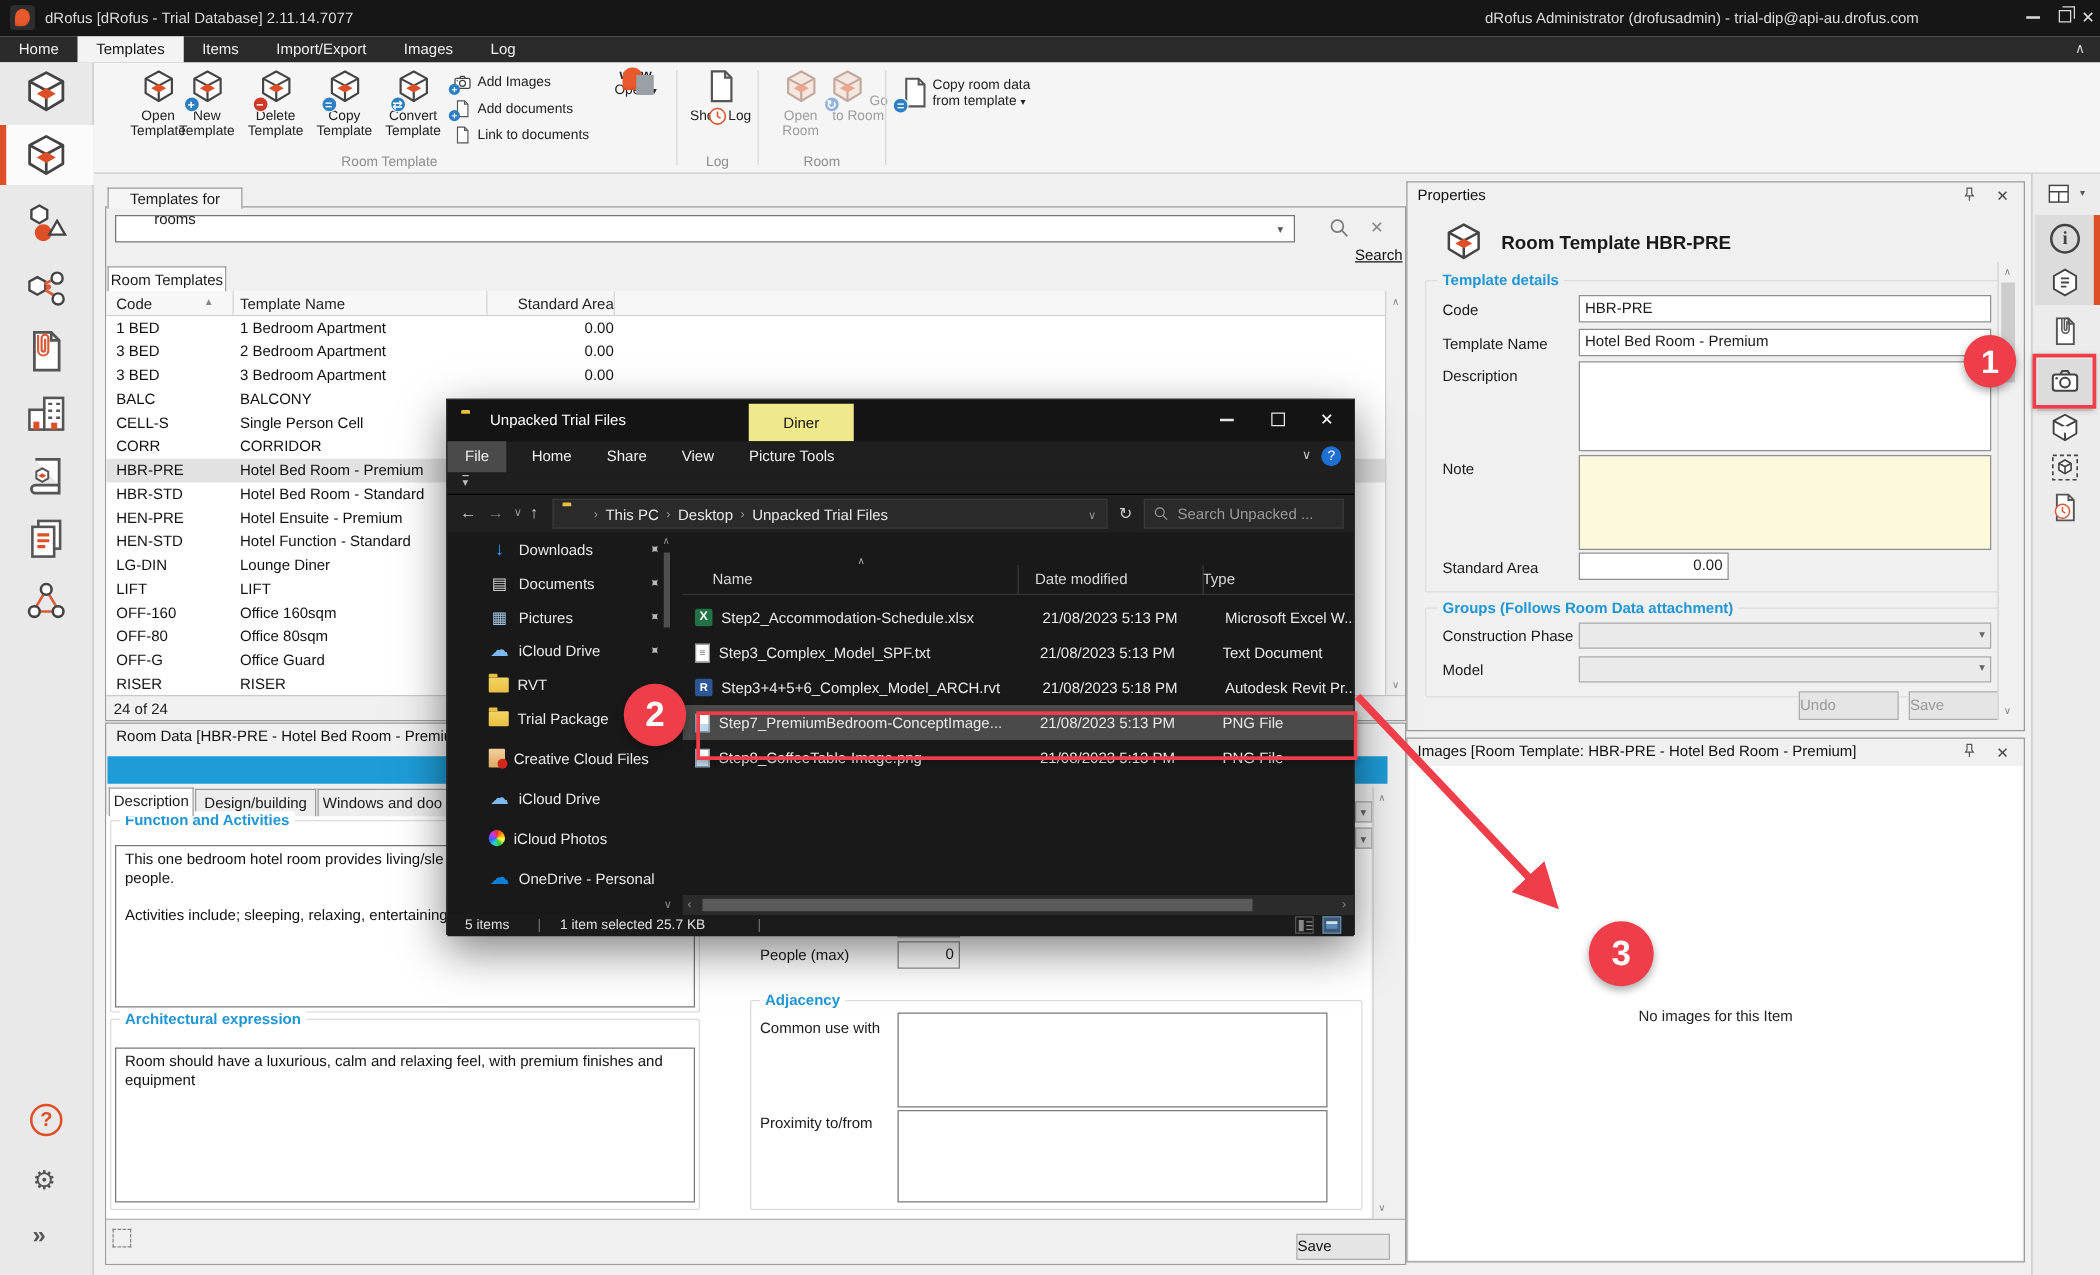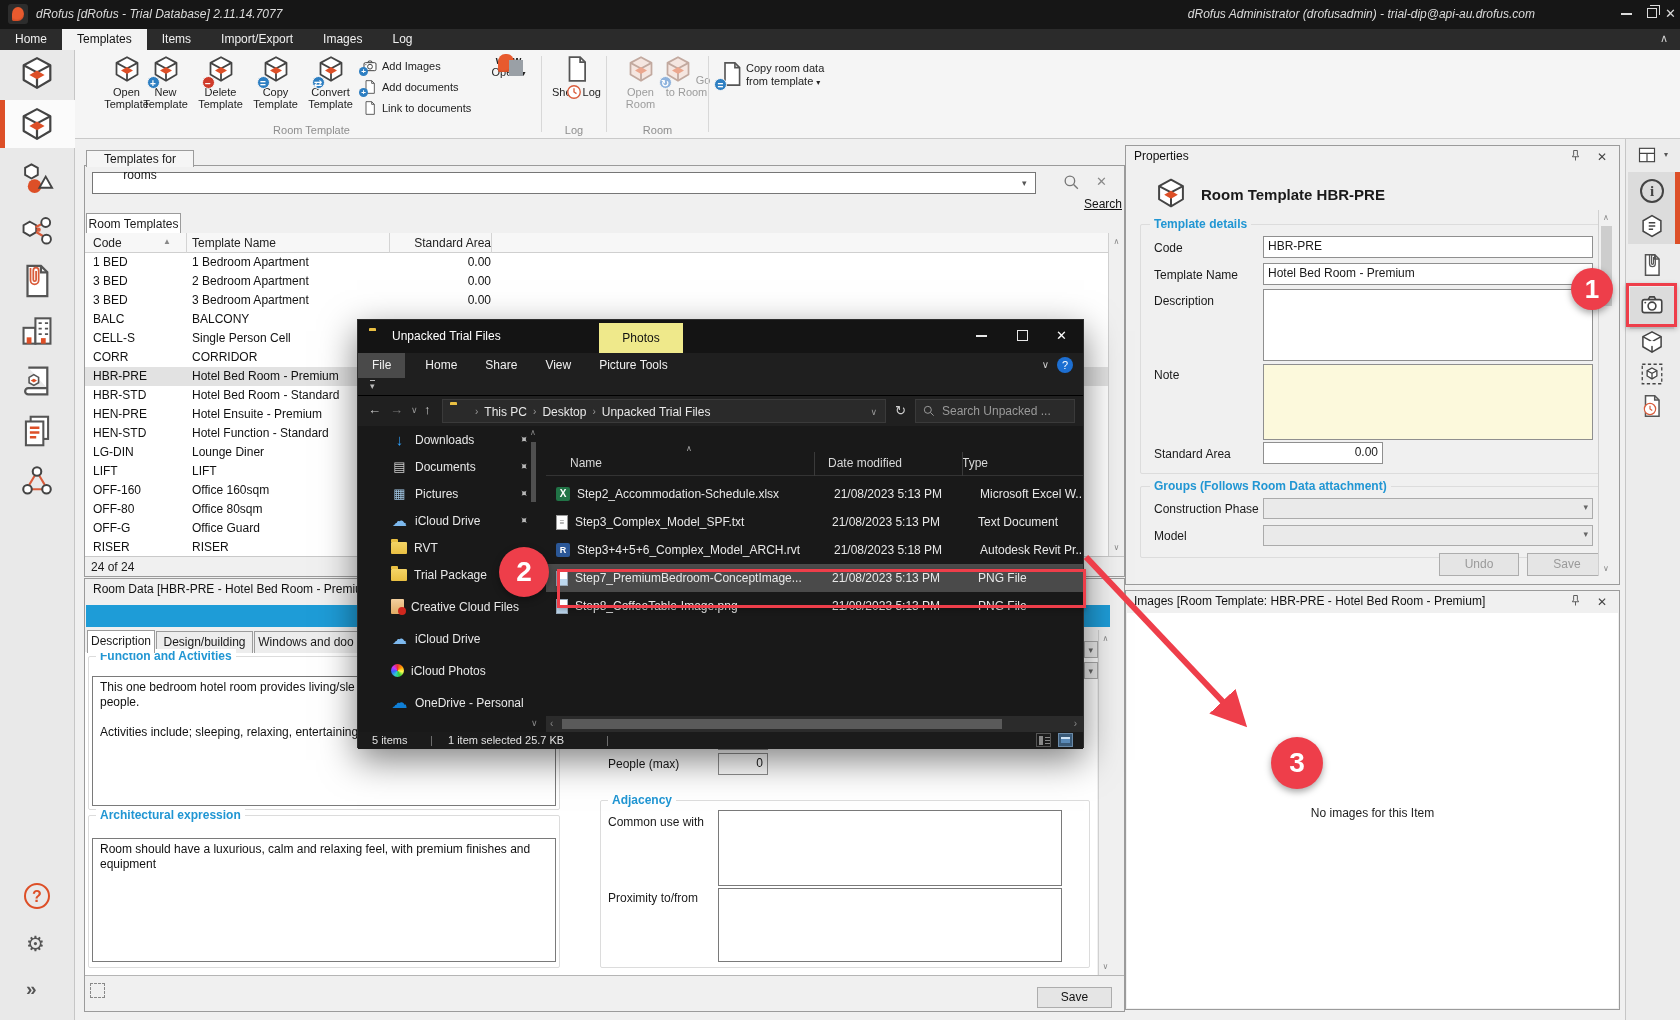--- a/index.html
+++ b/index.html
@@ -3,21 +3,21 @@
 <meta charset="utf-8">
 <style>
   html,body{margin:0;padding:0;background:#888;}
   *{box-sizing:border-box;}
   #screen{position:relative;width:1680px;height:1020px;background:#f0f0f0;overflow:hidden;
           font-family:"Liberation Sans","DejaVu Sans",sans-serif;font-size:12px;color:#1a1a1a;}
   .abs{position:absolute;}
   .nw{white-space:nowrap;}
 
   
-  #titlebar{position:absolute;left:0;top:0;width:1680px;height:29px;background:#161616;color:#dcdcdc;font-style:italic;}
+  #titlebar{position:absolute;left:0;top:0;width:1680px;height:29px;background:#161616;color:#dcdcdc;}
   #tabrow{position:absolute;left:0;top:29px;width:1680px;height:21px;background:#2b2b2b;display:flex;align-items:stretch;}
   .rtab{color:#f0f0f0;padding:0 15px;line-height:21px;font-size:12px;cursor:default;}
   .rtab.active{background:#f3f3f3;color:#111;}
   #ribbon{position:absolute;left:0;top:50px;width:1680px;height:89px;background:#f5f5f5;border-bottom:1px solid #c9c9c9;}
   .bigbtn{position:absolute;top:4px;width:53px;height:70px;text-align:center;font-size:11px;line-height:12px;color:#222;}
   .bigbtn .ic{position:relative;width:30px;height:30px;margin:2px auto 3px auto;}
   .badge{position:absolute;left:-4px;bottom:-3px;width:13px;height:13px;border-radius:50%;color:#fff;
          font-size:10px;line-height:13px;text-align:center;border:1px solid #f5f5f5;font-weight:bold;}
   .minirow{position:absolute;height:19px;display:flex;align-items:center;font-size:11px;color:#222;}
   .minirow .mic{position:relative;width:16px;height:16px;margin-right:4px;}
@@ -35,21 +35,21 @@
 
   
   .panel{position:absolute;background:#f0f0f0;border:1px solid #9b9b9b;}
   .phead{position:absolute;left:0;top:0;right:0;height:22px;line-height:21px;font-size:12px;padding-left:8px;color:#111;}
   .pin-x{position:absolute;top:4px;color:#444;font-size:12px;}
   .fld{position:absolute;background:#fff;border:1px solid #8f8f8f;font-size:12px;padding:2px 4px;}
   .ddl{position:absolute;background:#eaeaea;border:1px solid #ababab;}
   .ddl .car{position:absolute;right:4px;top:3px;color:#666;font-size:9px;}
   .blab{color:#2196d3;font-weight:bold;font-size:12px;white-space:nowrap;}
   .gbox{position:absolute;border:1px solid #dcdcdc;border-radius:2px;}
-  .btn{position:absolute;background:#e5e5e5;border:1px solid #adadad;text-align:center;font-size:12px;color:#111;}
+  .btn{position:absolute;background:#e5e5e5;border:1px solid #adadad;text-align:left;font-size:12px;color:#111;}
   .btn.dis{color:#9a9a9a;}
   .tabsmall{position:absolute;background:#fff;border:1px solid #9b9b9b;border-bottom:none;font-size:12px;
             text-align:center;line-height:20px;}
   .tabgray{background:#ededed;}
 
   
   #tbl-head{position:absolute;left:85px;top:233px;width:1023px;height:20px;background:#f7f7f7;border-bottom:1px solid #cfcfcf;font-size:12px;color:#222;}
   .hdrdiv{position:absolute;top:0;width:1px;height:20px;background:#d4d4d4;}
   #tbl-body{position:absolute;left:85px;top:253px;width:1023px;height:303px;background:#fff;overflow:hidden;}
   .trow{display:flex;height:19px;line-height:19px;font-size:12px;color:#111;}
@@ -679,21 +679,21 @@
       <span class="abs" style="left:2px;top:7px;"><svg width="18" height="18" style="--clip:#555;">
             <use href="#i-clock"></use>
           </svg></span>
     </div>
   </div>
 
   <div id="explorer">
     <div id="ex-title">
       <span class="abs k-folder" style="left:11px;top:11px;width:16px;height:12px;"></span>
       <span class="abs nw" style="left:34px;top:9px;color:#fff;font-size:12px;">Unpacked Trial Files</span>
-      <span class="abs" style="left:241px;top:3px;width:84px;height:30px;background:#efe98b;color:#111;text-align:center;line-height:30px;font-size:12px;">Photos</span>
+      <span class="abs" style="left:241px;top:3px;width:84px;height:30px;background:#efe98b;color:#111;text-align:center;line-height:30px;font-size:12px;">Diner</span>
       <span class="abs" style="right:96px;top:15px;width:11px;height:2px;background:#e8e8e8;"></span>
       <span class="abs" style="right:55px;top:10px;width:11px;height:11px;border:1px solid #e8e8e8;"></span>
       <span class="abs" style="right:16px;top:8px;color:#fff;font-size:13px;">✕</span>
     </div>
     <div id="ex-menu">
       <span class="ex-mi" style="background:#4a4a4a;">File</span>
       <span class="ex-mi" style="margin-left:6px;">Home</span>
       <span class="ex-mi">Share</span>
       <span class="ex-mi">View</span>
       <span class="ex-mi">Picture Tools</span>

